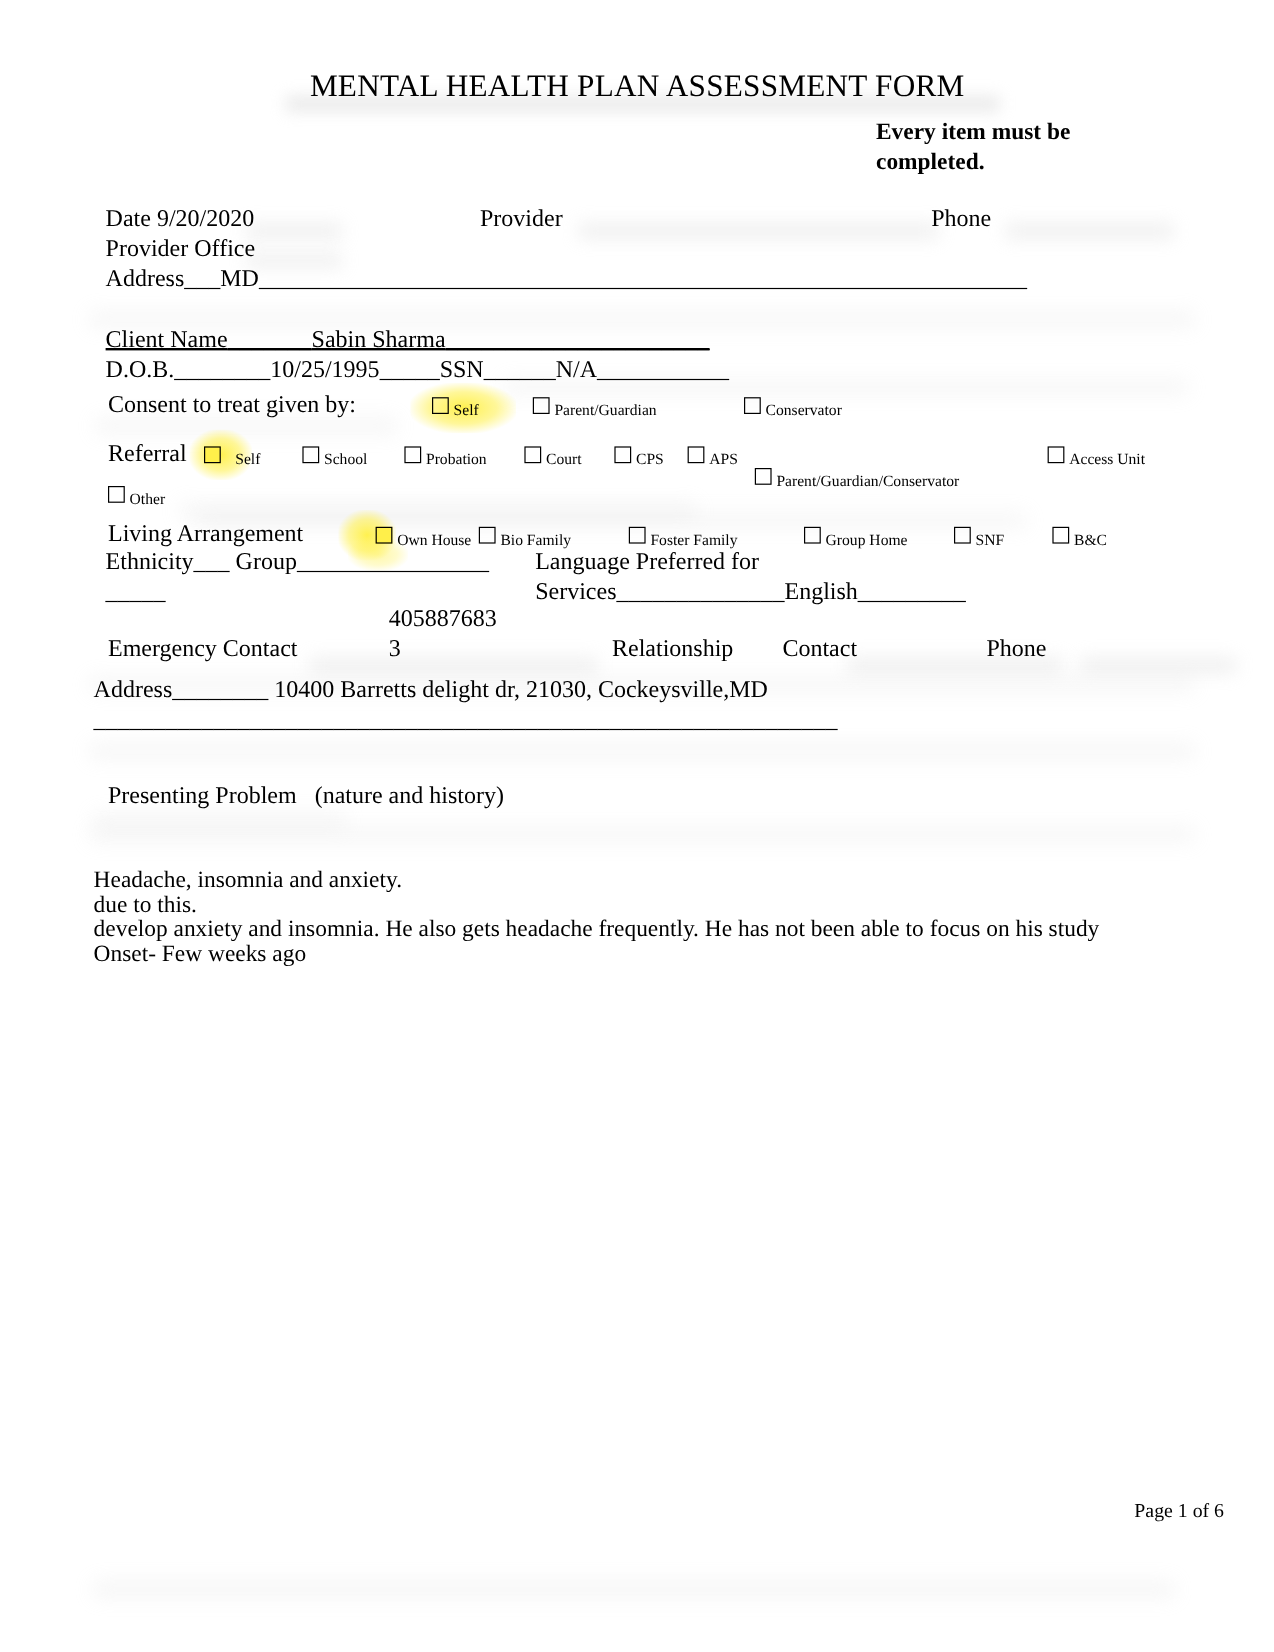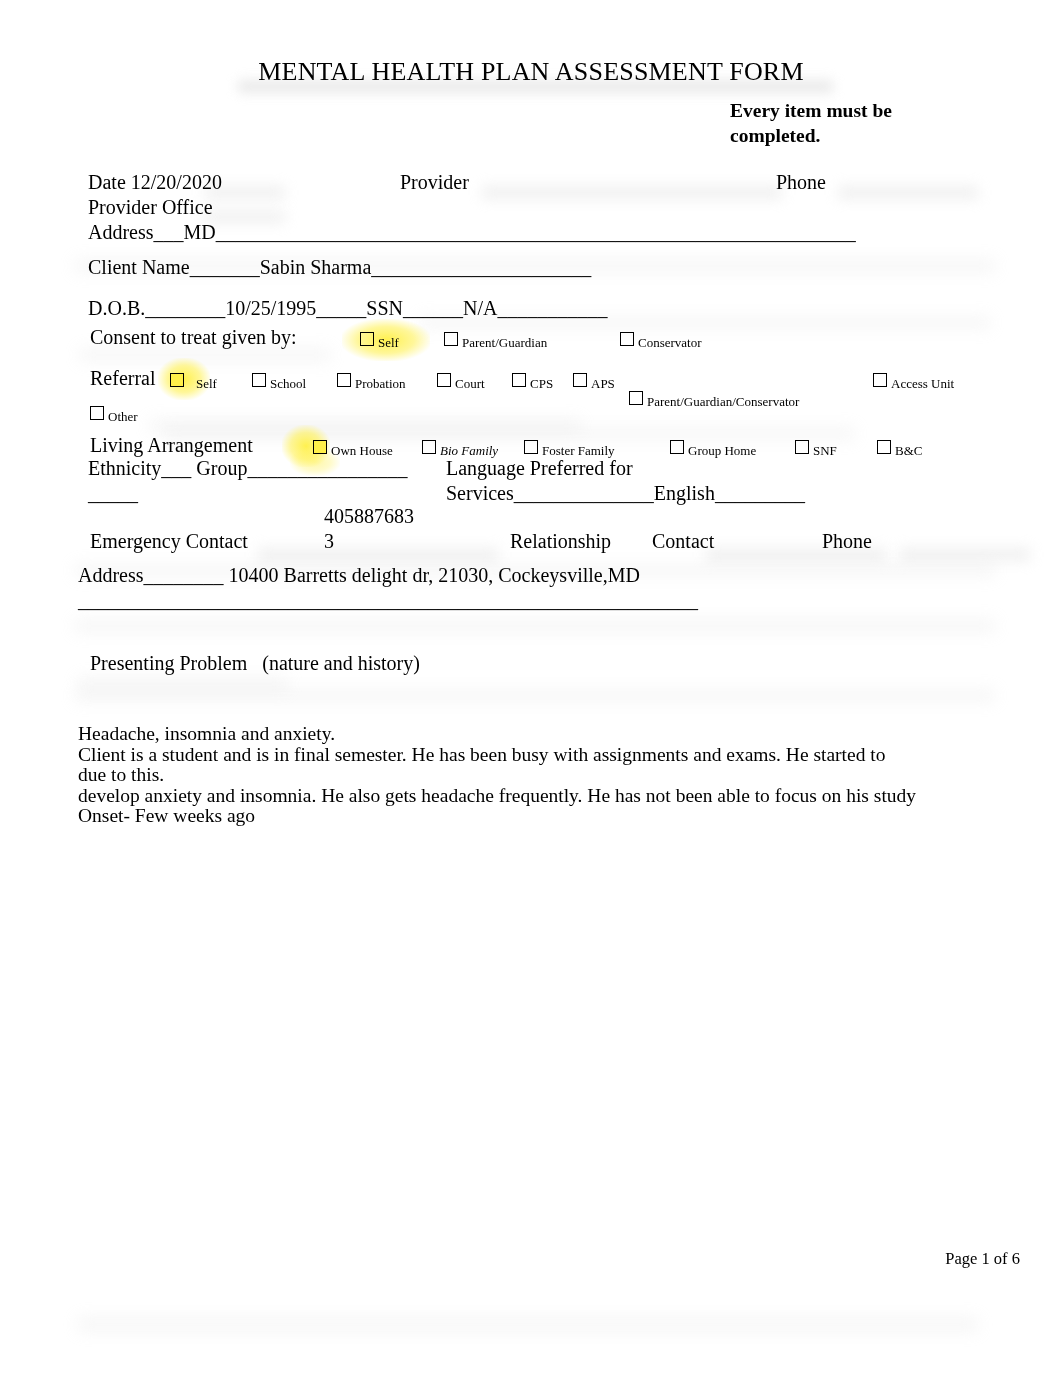--- a/index.html
+++ b/index.html
@@ -113,35 +113,35 @@
   <div class="glow" style="left:158px; top:358px; width:52px; height:42px;"></div>
   <div class="glow" style="left:282px; top:425px; width:48px; height:42px;"></div>
   <div class="glow" style="left:290px; top:448px; width:50px; height:28px; opacity:.5;"></div>
 
   <div class="title">MENTAL HEALTH PLAN ASSESSMENT FORM</div>
 
   <div class="note">Every item must be completed.</div>
 
   <div class="row" style="left:88px; top:170px;">
     <span>Date</span>
-    <span>12/20/2020</span>
+    <span>9/20/2020</span>
   </div>
   <div class="row" style="left:400px; top:170px;">
     <span>Provider</span>
   </div>
   <div class="row" style="left:776px; top:170px;">
     <span>Phone</span>
   </div>
 
   <div class="blk" style="left:88px; top:195px; width:800px;">
     <span>Provider Office</span><br>
     <span>Address</span><span>___</span><span>MD</span><span>________________________________________________________________</span>
   </div>
 
-  <div class="row" style="left:88px; top:255px;">
+  <div class="row" style="left:88px; top:271px;text-decoration:underline;">
     <span>Client Name</span><span>_______</span><span>Sabin Sharma</span><span>______________________</span>
   </div>
 
   <div class="row" style="left:88px; top:296px;">
     <span>D.O.B.</span><span>________</span><span>10/25/1995</span><span>_____</span><span>SSN</span><span>______</span><span>N/A</span><span>___________</span>
   </div>
 
   <div class="row" style="left:90px; top:325px;">Consent to treat given by:</div>
   <div class="row" style="left:360px; top:328px;">
     <span class="cb"></span><span class="sm">Self</span>
@@ -179,21 +179,21 @@
     <span class="cb"></span><span class="sm">Access Unit</span>
   </div>
   <div class="row" style="left:90px; top:402px;">
     <span class="cb"></span><span class="sm">Other</span>
   </div>
 
   <div class="row" style="left:90px; top:433px;">Living   Arrangement</div>
   <div class="row" style="left:297px; top:436px;padding-left:16px;">
     <span class="cb hl"></span><span class="sm">Own House</span>
   </div>
-  <div class="row" style="left:422px; top:436px;font-style:italic;">
+  <div class="row" style="left:399px; top:436px;">
     <span class="cb"></span><span class="sm">Bio Family</span>
   </div>
   <div class="row" style="left:524px; top:436px;">
     <span class="cb"></span><span class="sm">Foster Family</span>
   </div>
   <div class="row" style="left:670px; top:436px;">
     <span class="cb"></span><span class="sm">Group Home</span>
   </div>
   <div class="row" style="left:795px; top:436px;">
     <span class="cb"></span><span class="sm">SNF</span>
@@ -225,21 +225,20 @@
     <span>Address</span><span>________</span>&nbsp;<span>10400 Barretts delight dr, 21030, Cockeysville,MD</span><br>
     <span>______________________________________________________________</span>
   </div>
 
   <div class="row" style="left:90px; top:651px;">
     <span>Presenting Problem</span>&nbsp;&nbsp; <span>(nature and history)</span>
   </div>
 
   <div class="blk narr" style="left:78px; top:724px; width:910px;">
     <div>Headache, insomnia and anxiety.</div>
-    <div>Client is a student and is in final semester. He has been busy with assignments and exams. He started to</div>
     <div>due to this.</div>
     <div>develop anxiety and insomnia. He also gets headache frequently. He has not been able to focus on his study</div>
     <div>Onset- Few weeks ago</div>
   </div>
 
   <div class="footer">Page 1 of 6</div>
 
 </div>
 
 </body></html>

